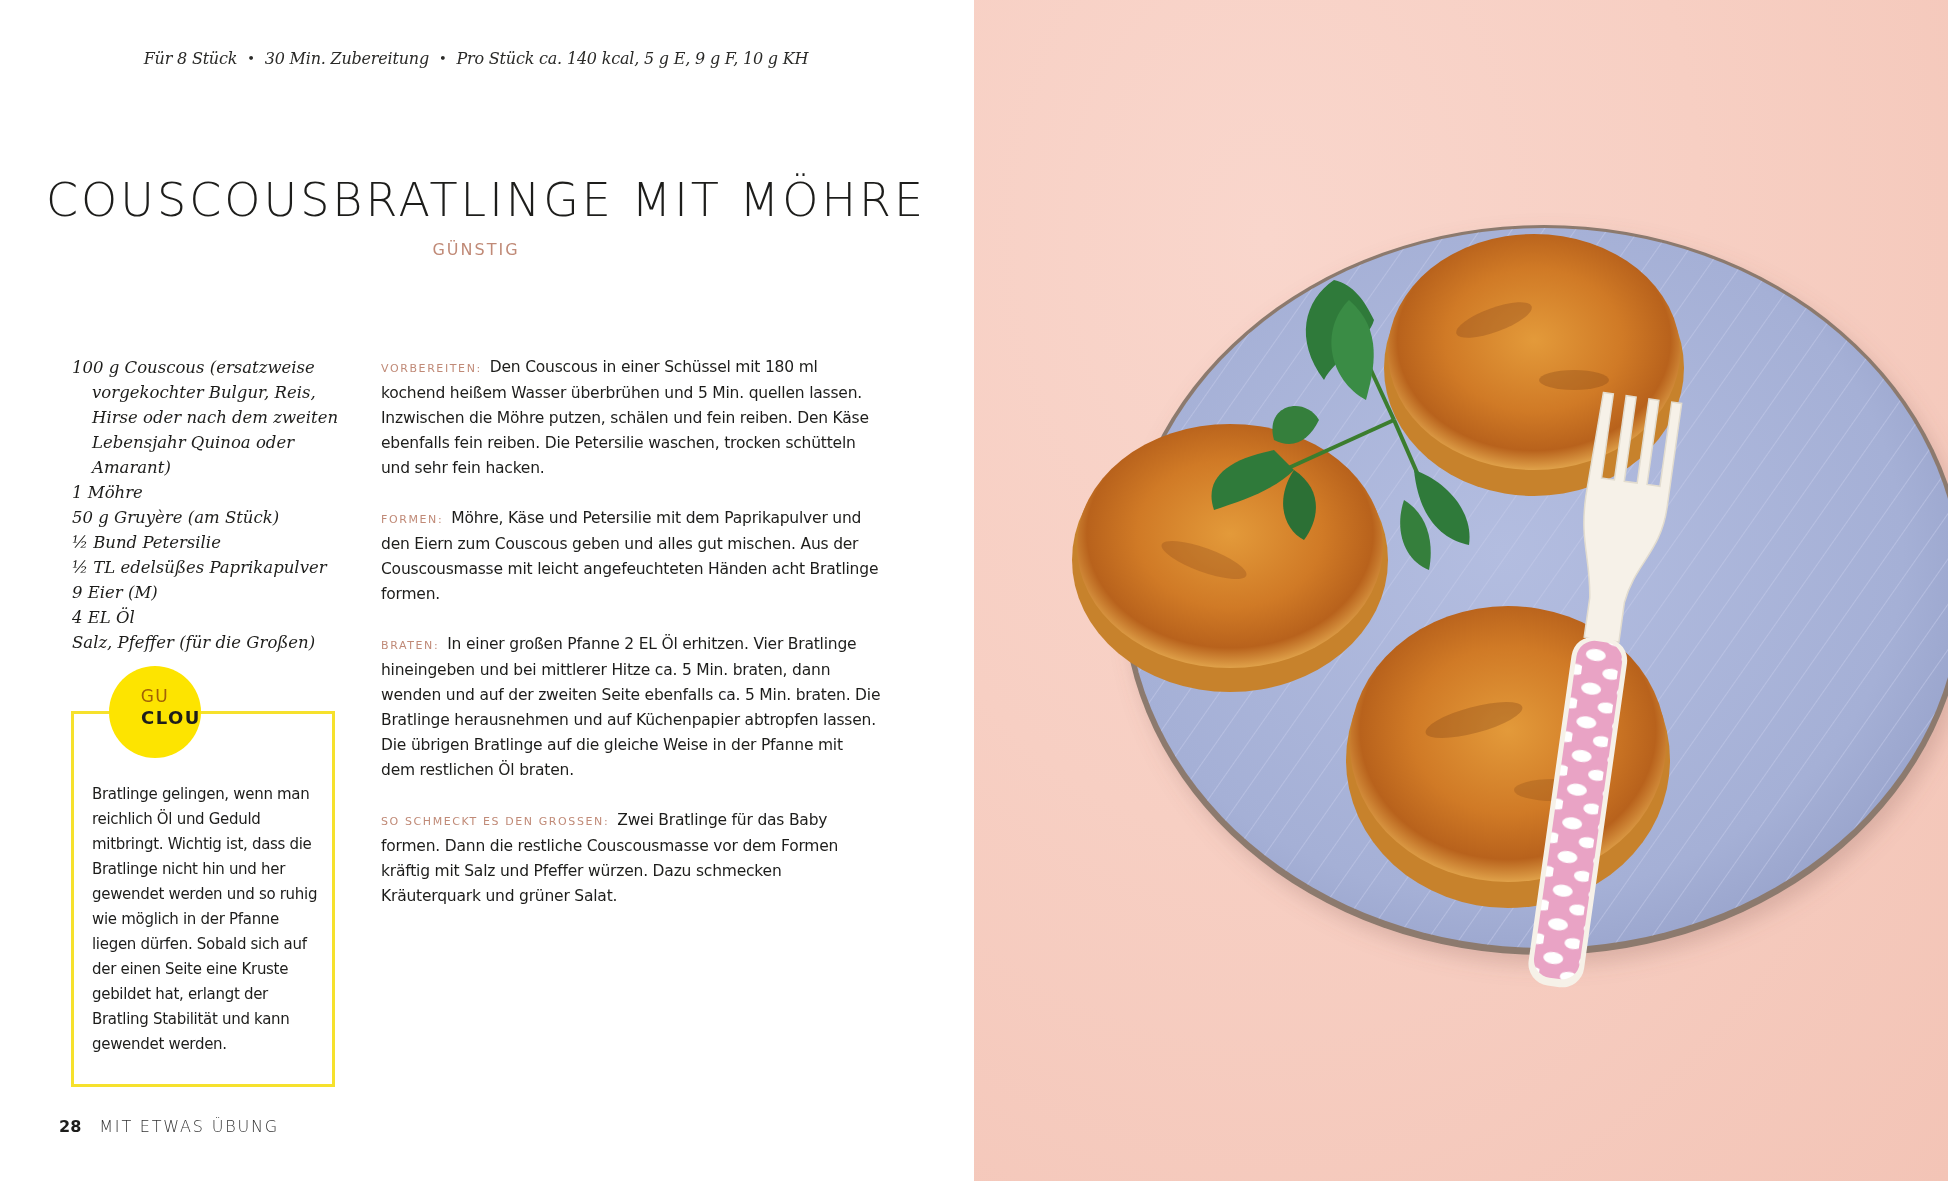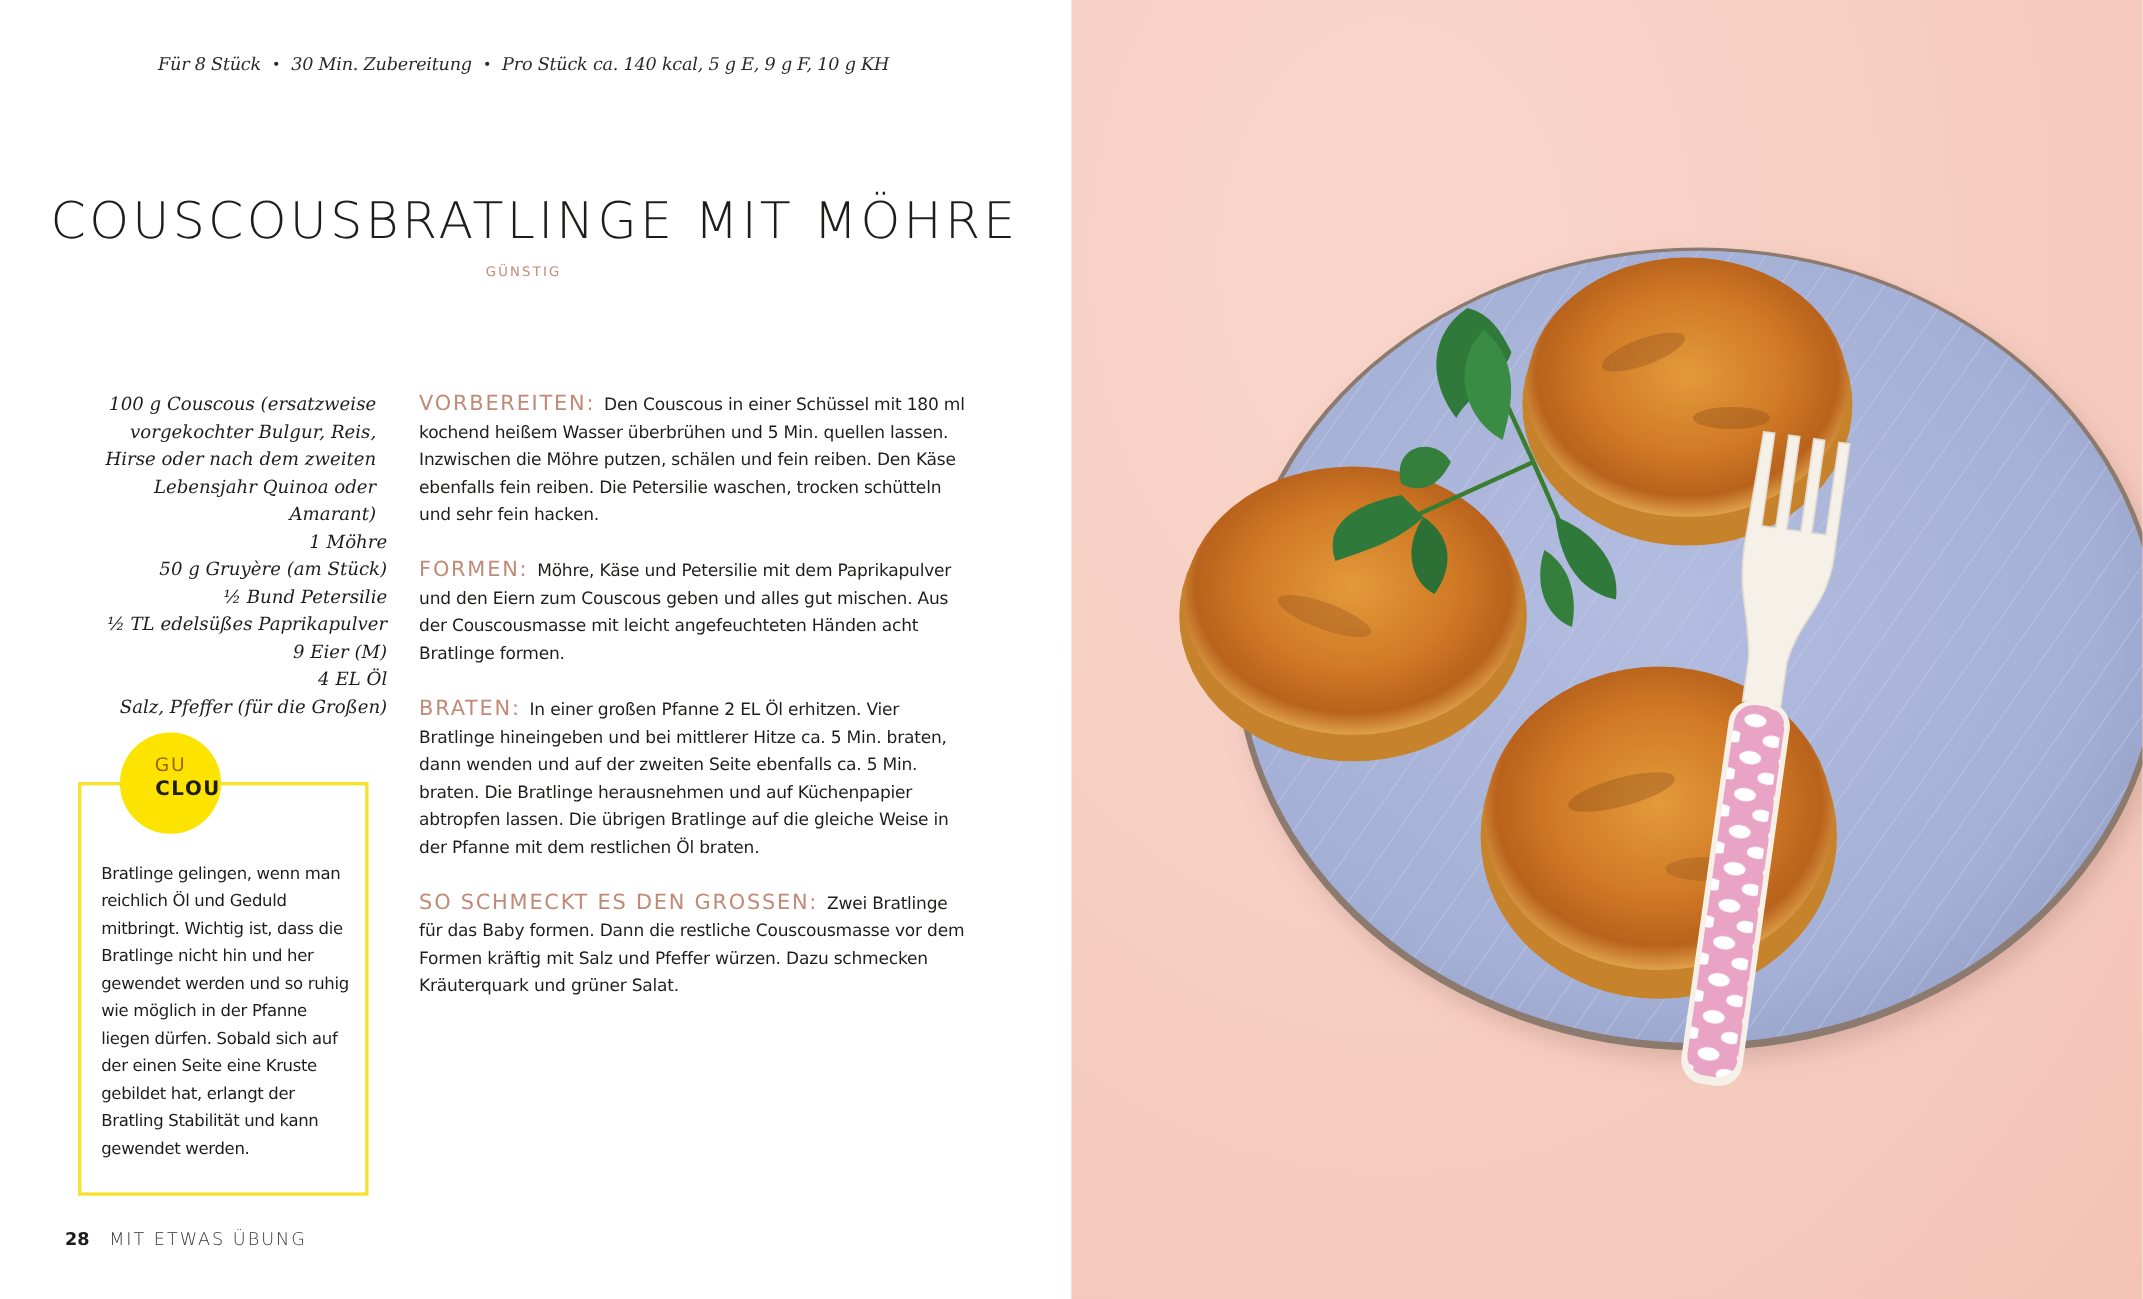--- a/index.html
+++ b/index.html
@@ -6,28 +6,28 @@
   body { width:1948px; height:1181px; position:relative; overflow:hidden; background:#ffffff; font-family:"DejaVu Sans", sans-serif; color:#1d1d1b; }
 
   .page-left { position:absolute; left:0; top:0; width:974px; height:1181px; background:#ffffff; }
   .page-right { position:absolute; left:974px; top:0; width:974px; height:1181px; overflow:hidden;
     background: radial-gradient(ellipse at 30% 20%, #f9d6cc 0%, #f7cfc3 45%, #f3c4b6 100%); }
 
   .meta { position:absolute; left:0; width:952px; top:49px; text-align:center; font-family:"DejaVu Serif", serif; font-style:italic; font-size:16px; color:#2a2a28; letter-spacing:-0.2px; }
   .meta .dot { display:inline-block; margin:0 10px; font-style:normal; font-size:13px; vertical-align:1px; }
 
   .title { position:absolute; left:0; width:952px; top:163px; text-align:center; font-family:"DejaVu Sans", sans-serif; font-weight:200; font-size:46px; letter-spacing:3px; color:#1d1d1b; }
-  .subtitle { position:absolute; left:0; width:952px; top:240px; text-align:center; font-family:"DejaVu Sans", sans-serif; font-size:12px; letter-spacing:2px; color:#c08a77; }
+  .subtitle { position:absolute; left:0; width:952px; top:240px; text-align:center; font-family:"DejaVu Sans", sans-serif; font-size:16px; letter-spacing:2px; color:#c08a77; }
 
-  .ingredients { position:absolute; left:72px; top:355px; width:280px; font-family:"DejaVu Serif", serif; font-style:italic; font-size:16.5px; line-height:25px; color:#1d1d1b;text-align:right; }
+  .ingredients { position:absolute; left:72px; top:355px; width:280px; font-family:"DejaVu Serif", serif; font-style:italic; font-size:16.5px; line-height:25px; color:#1d1d1b; }
   .ingredients .ing { padding-left:20px; text-indent:-20px; }
 
   .steps { position:absolute; left:381px; top:355px; width:500px; font-family:"DejaVu Sans", sans-serif; font-size:15.5px; line-height:25px; color:#1d1d1b; letter-spacing:-0.2px; }
   .step { margin-bottom:25px; }
-  .step-label { color:#c08a77; letter-spacing:1.6px; margin-right:8px; font-size:19px; }
+  .step-label { color:#c08a77; letter-spacing:1.6px; margin-right:8px; font-size:11px; }
 
   .tip-box { position:absolute; left:71px; top:711px; width:264px; height:376px; border:3px solid #f6e12c; box-sizing:border-box; }
   .tip-badge { position:absolute; left:109px; top:666px; width:92px; height:92px; border-radius:50%; background:#fde400; text-align:center; }
   .tip-badge .gu { display:block; margin-top:19px; font-size:17px; letter-spacing:1.5px; color:#a16207; line-height:22px; }
   .tip-badge .clou { display:block; font-size:18px; font-weight:bold; letter-spacing:1.5px; color:#1d1d1b; line-height:22px;text-align:right; }
   .tip-text { position:absolute; left:92px; top:782px; width:230px; font-family:"DejaVu Sans", sans-serif; font-size:15px; line-height:25px; color:#1d1d1b; letter-spacing:-0.3px; }
 
   .footer { position:absolute; left:31px; top:1117px; font-size:16px; letter-spacing:1.8px; color:#1d1d1b;margin-left:28px; }
   .footer .pg { font-weight:bold; margin-right:18px; letter-spacing:0; }
   .footer .sec { font-weight:300; color:#333; }

